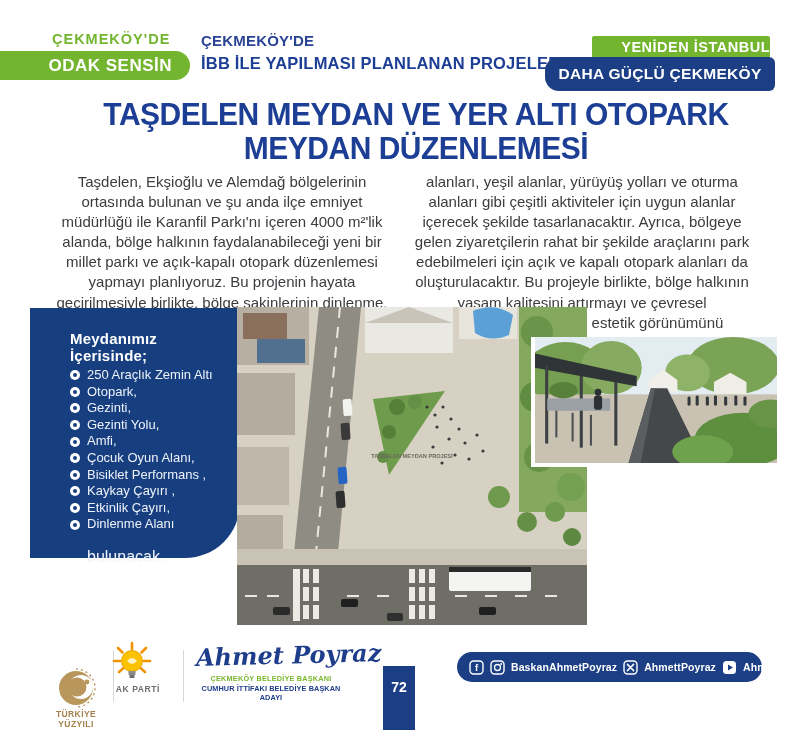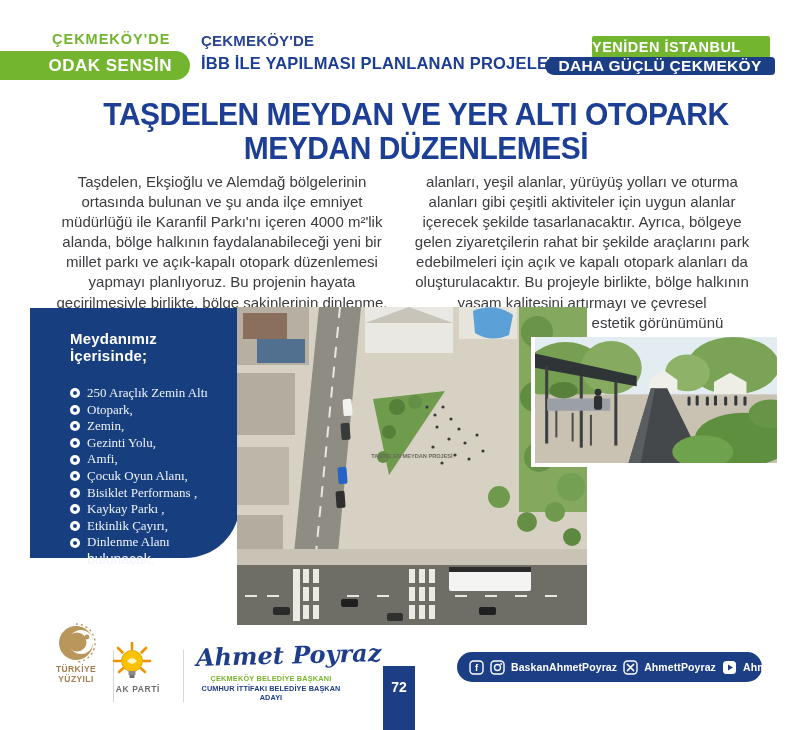--- a/index.html
+++ b/index.html
@@ -18,60 +18,60 @@
   .hdr-left-pill {
     left:-14px; top:51px; width:204px; height:29px; background:#74b52f;
     border-radius:0 15px 15px 0; color:#fff; font-weight:800; font-size:17px;
     display:flex; align-items:center; justify-content:flex-end; padding-right:18px; letter-spacing:.5px;
   }
   .hdr-center { left:201px; top:32px; }
   .hdr-center .l1 { font-size:15px; font-weight:600; color:#2a4494; letter-spacing:.2px; }
   .hdr-center .l2 { margin-top:5px; font-size:16.5px; font-weight:800; color:#1c3e95; letter-spacing:.2px; }
   .hdr-right-green {
     left:592px; top:36px; width:178px; height:22px; background:#74b52f; border-radius:2px;
-    color:#fff; font-weight:800; font-size:14.5px; display:flex; align-items:center; justify-content:flex-start; letter-spacing:.5px;
+    color:#fff; font-weight:800; font-size:14.5px; display:flex; align-items:center; justify-content:flex-end; letter-spacing:.5px;
   }
   .hdr-right-blue {
-    left:545px; top:57px; width:230px; height:18px; background:#1b3e85; border-radius:14px 6px 6px 14px;
+    left:545px; top:57px; width:230px; height:34px; background:#1b3e85; border-radius:14px 6px 6px 14px;
     color:#fff; font-weight:800; font-size:15.5px; display:flex; align-items:center; justify-content:center; letter-spacing:.3px;
   }
 
   
   .title { left:0; top:100px; width:800px; text-align:center; color:#1c3e95; font-weight:800; line-height:1.02;padding-left:32px; }
   .title .t1, .title .t2 { font-size:30px; letter-spacing:-.5px; transform:scaleY(1.05); }
   .title .t2 { margin-top:3px; }
 
   
   .col { top:172px; width:348px; font-size:15px; line-height:1.34; color:#3c3c40; text-align:center; }
   .col-left { left:48px; }
   .col-right { left:408px; }
 
   
   .panel {
     left:30px; top:308px; width:210px; height:250px; background:#173f80;
     border-radius:0 0 55px 0; color:#f2f5fb; padding:22px 14px 0 40px;
   }
   .panel h3 { font-size:15px; font-weight:800; color:#ffffff; letter-spacing:.2px; }
-  .panel ul { list-style:none; margin-top:21px;font-family:Liberation Serif, serif; }
+  .panel ul { list-style:none; margin-top:3px; }
   .panel li { display:flex; align-items:center; gap:7px; font-size:13px; line-height:16.6px; color:#eef2f9; }
   .bullet {
     flex:0 0 auto; width:10px; height:10px; border-radius:50%; background:#ffffff; position:relative;
   }
   .bullet::after {
     content:""; position:absolute; left:3px; top:3px; width:4px; height:4px; border-radius:50%; background:#173f80;
   }
-  .panel .closing { margin-top:0; margin-left:17px; font-size:14px; }
+  .panel .closing { margin-top:15px; margin-left:17px; font-size:16px; }
 
   
   .aerial { left:237px; top:307px; width:350px; height:318px; }
   .street { left:531px; top:337px; width:246px; height:130px; border-left:4px solid #fff; border-bottom:4px solid #fff; background:#fff; }
   .aerial svg, .street svg { display:block; width:100%; height:100%; }
 
   
-  .logo-ty { left:48px; top:623px; width:56px; text-align:center; }
+  .logo-ty { left:48px; top:668px; width:56px; text-align:center; }
   .logo-ty .txt { margin-top:2px; font-size:8.5px; font-weight:800; color:#a5804d; line-height:1.15; letter-spacing:.4px; }
   .vdiv { width:1px; background:#d7d7d7; top:650px; height:52px; }
   .vdiv.d1 { left:113px; } .vdiv.d2 { left:183px; }
   .logo-ak { left:104px; top:641px; width:56px; text-align:right; }
   .logo-ak .txt { margin-top:1px; font-size:8.5px; font-weight:700; color:#6d6d6d; letter-spacing:.6px; }
   .sig-block { left:196px; top:641px; width:150px; text-align:center; }
   .sig { font-family:"DejaVu Serif", serif; font-style:italic; font-weight:700; font-size:24px; color:#1e3d8a; transform:rotate(-1.5deg); white-space:nowrap; }
   .role1 { margin-top:4px; font-size:7.3px; font-weight:800; color:#7ab82e; letter-spacing:.2px; }
   .role2 { margin-top:1px; font-size:7.3px; font-weight:800; color:#1e3d8a; letter-spacing:.1px; }
   .pagebar { left:383px; top:650px; width:32px; height:80px; background:#1b3e85; color:#fff; text-align:center; font-size:14px; font-weight:800; padding-top:13px;margin-top:16px; }
@@ -119,41 +119,41 @@
       <li>
           <span class="bullet"></span>
           <span>250 Araçlık Zemin Altı</span>
         </li>
       <li>
           <span class="bullet"></span>
           <span>Otopark,</span>
         </li>
       <li>
           <span class="bullet"></span>
-          <span>Zemin,</span>
+          <span>Gezinti,</span>
         </li>
       <li>
           <span class="bullet"></span>
           <span>Gezinti Yolu,</span>
         </li>
       <li>
           <span class="bullet"></span>
           <span>Amfi,</span>
         </li>
       <li>
           <span class="bullet"></span>
           <span>Çocuk Oyun Alanı,</span>
         </li>
       <li>
           <span class="bullet"></span>
           <span>Bisiklet Performans ,</span>
         </li>
       <li>
           <span class="bullet"></span>
-          <span>Kaykay Parkı ,</span>
+          <span>Kaykay Çayırı ,</span>
         </li>
       <li>
           <span class="bullet"></span>
           <span>Etkinlik Çayırı,</span>
         </li>
       <li>
           <span class="bullet"></span>
           <span>Dinlenme Alanı</span>
         </li>
     </ul>

